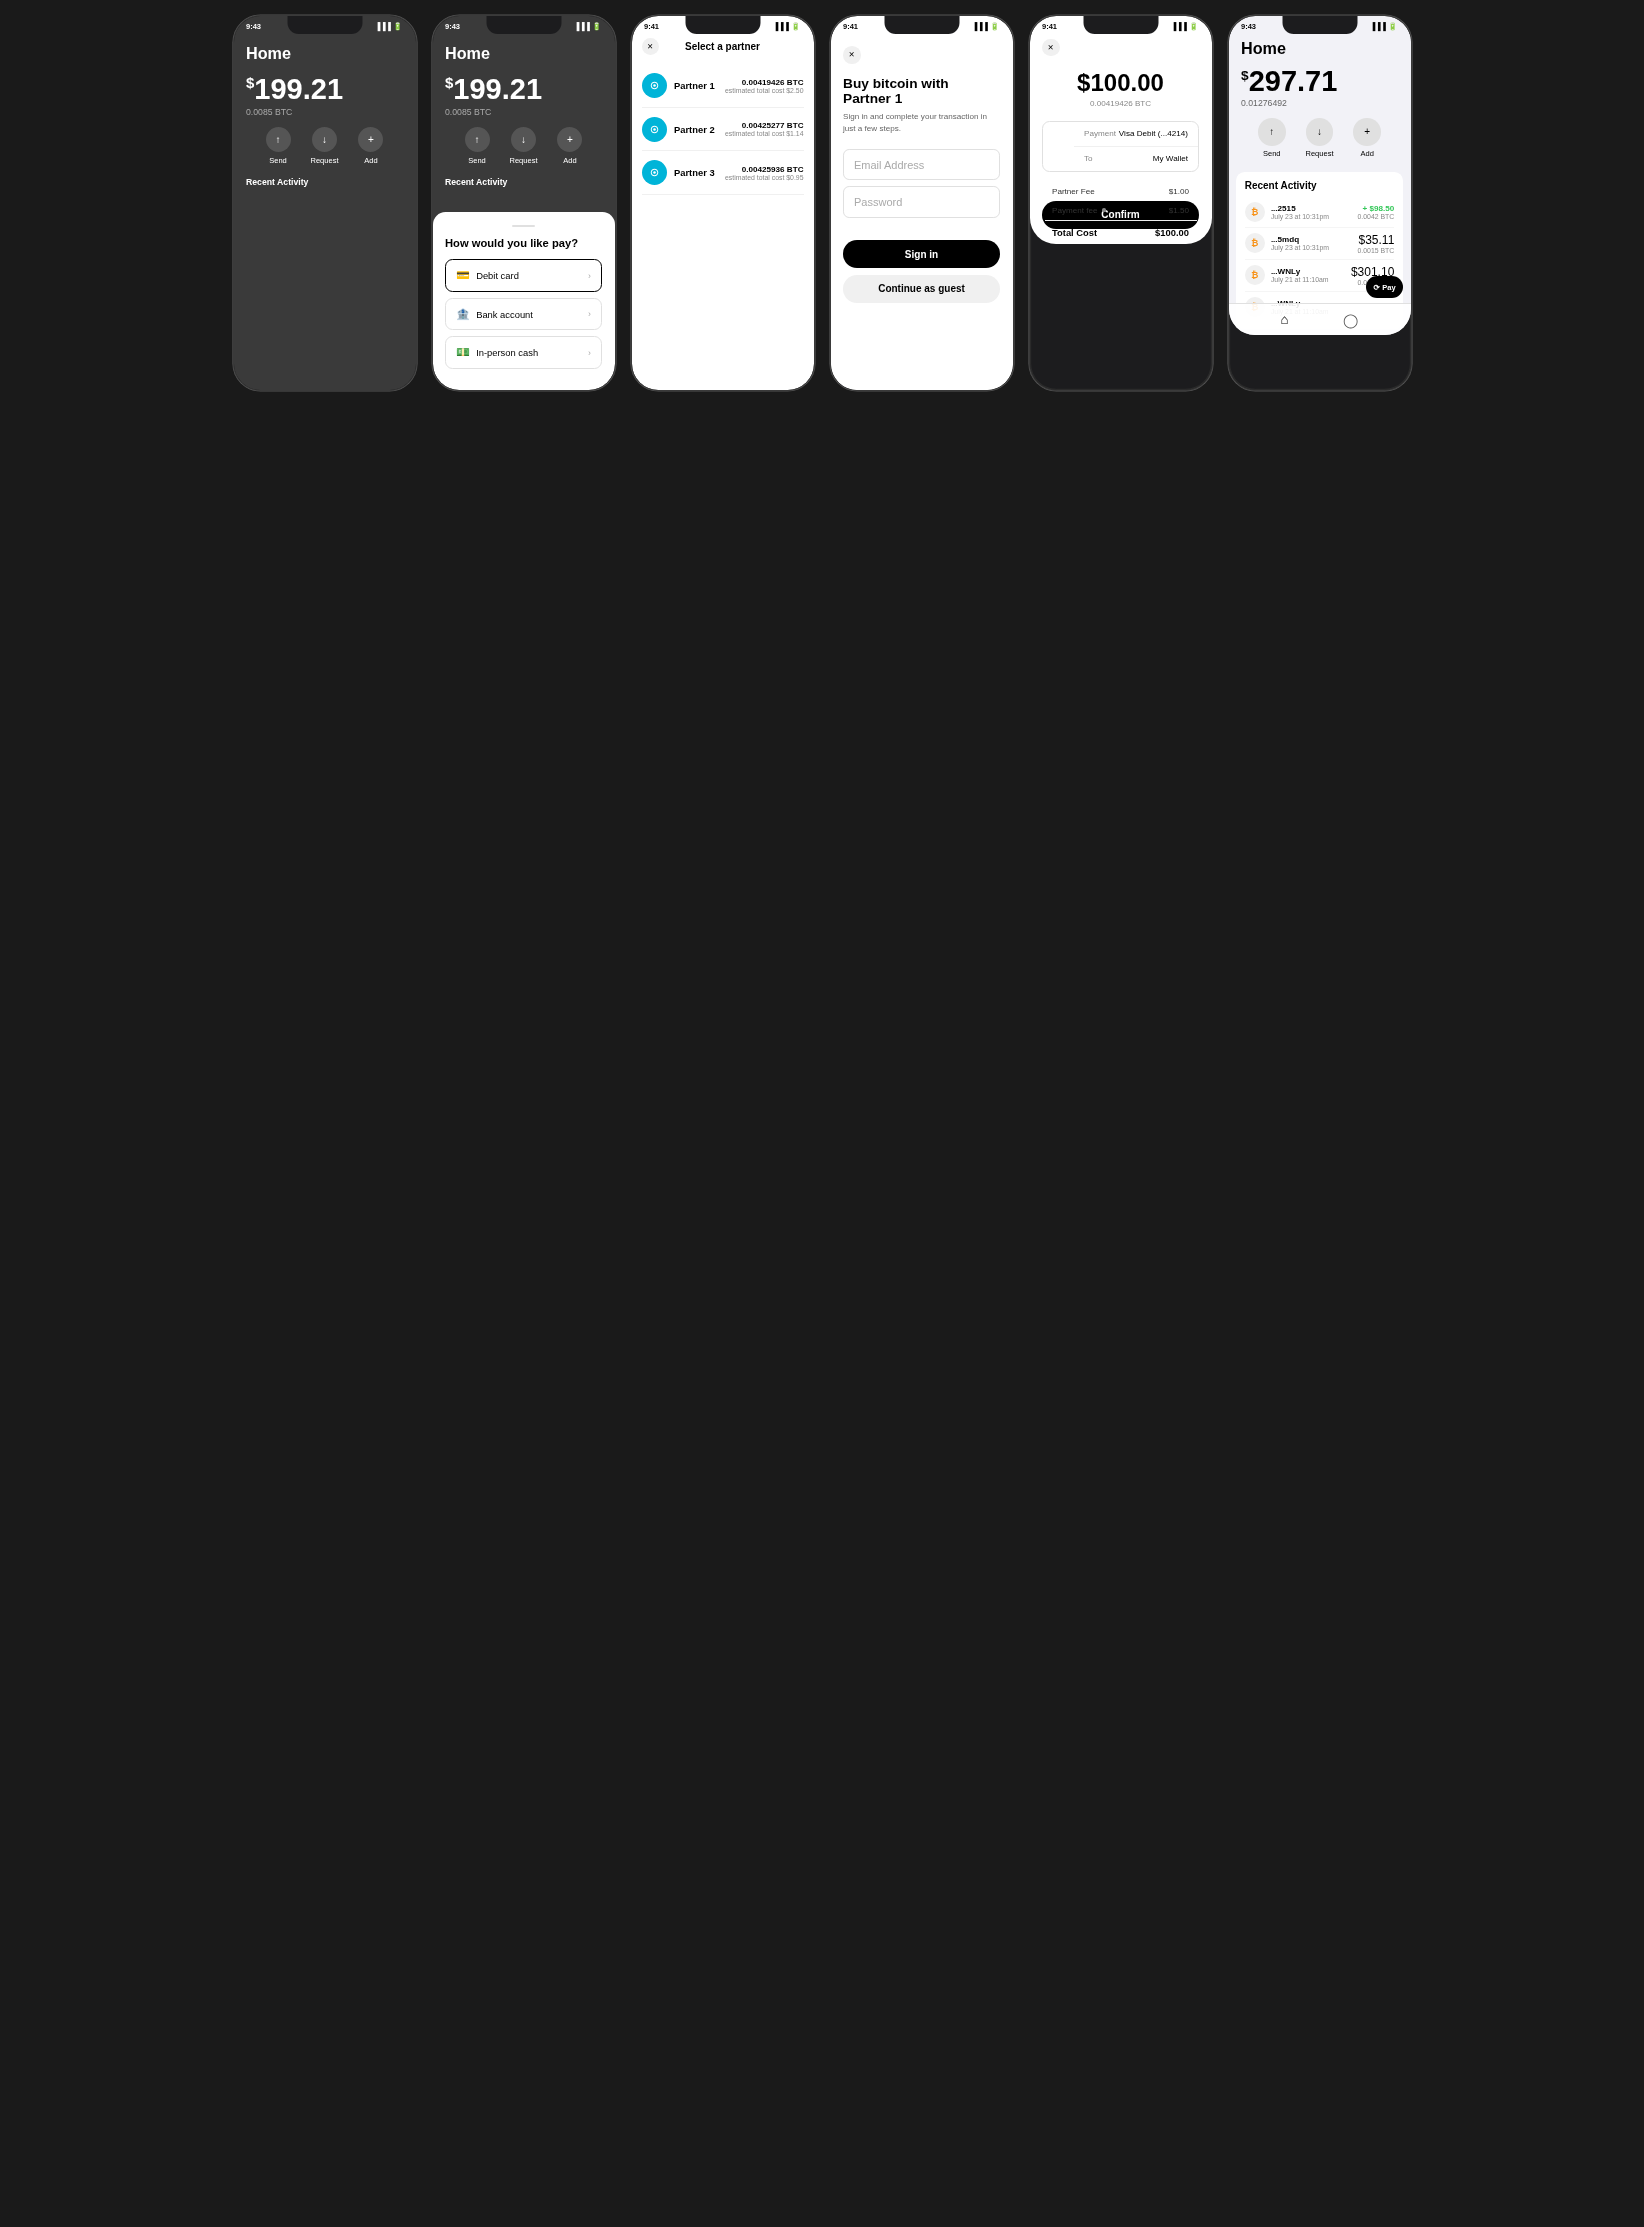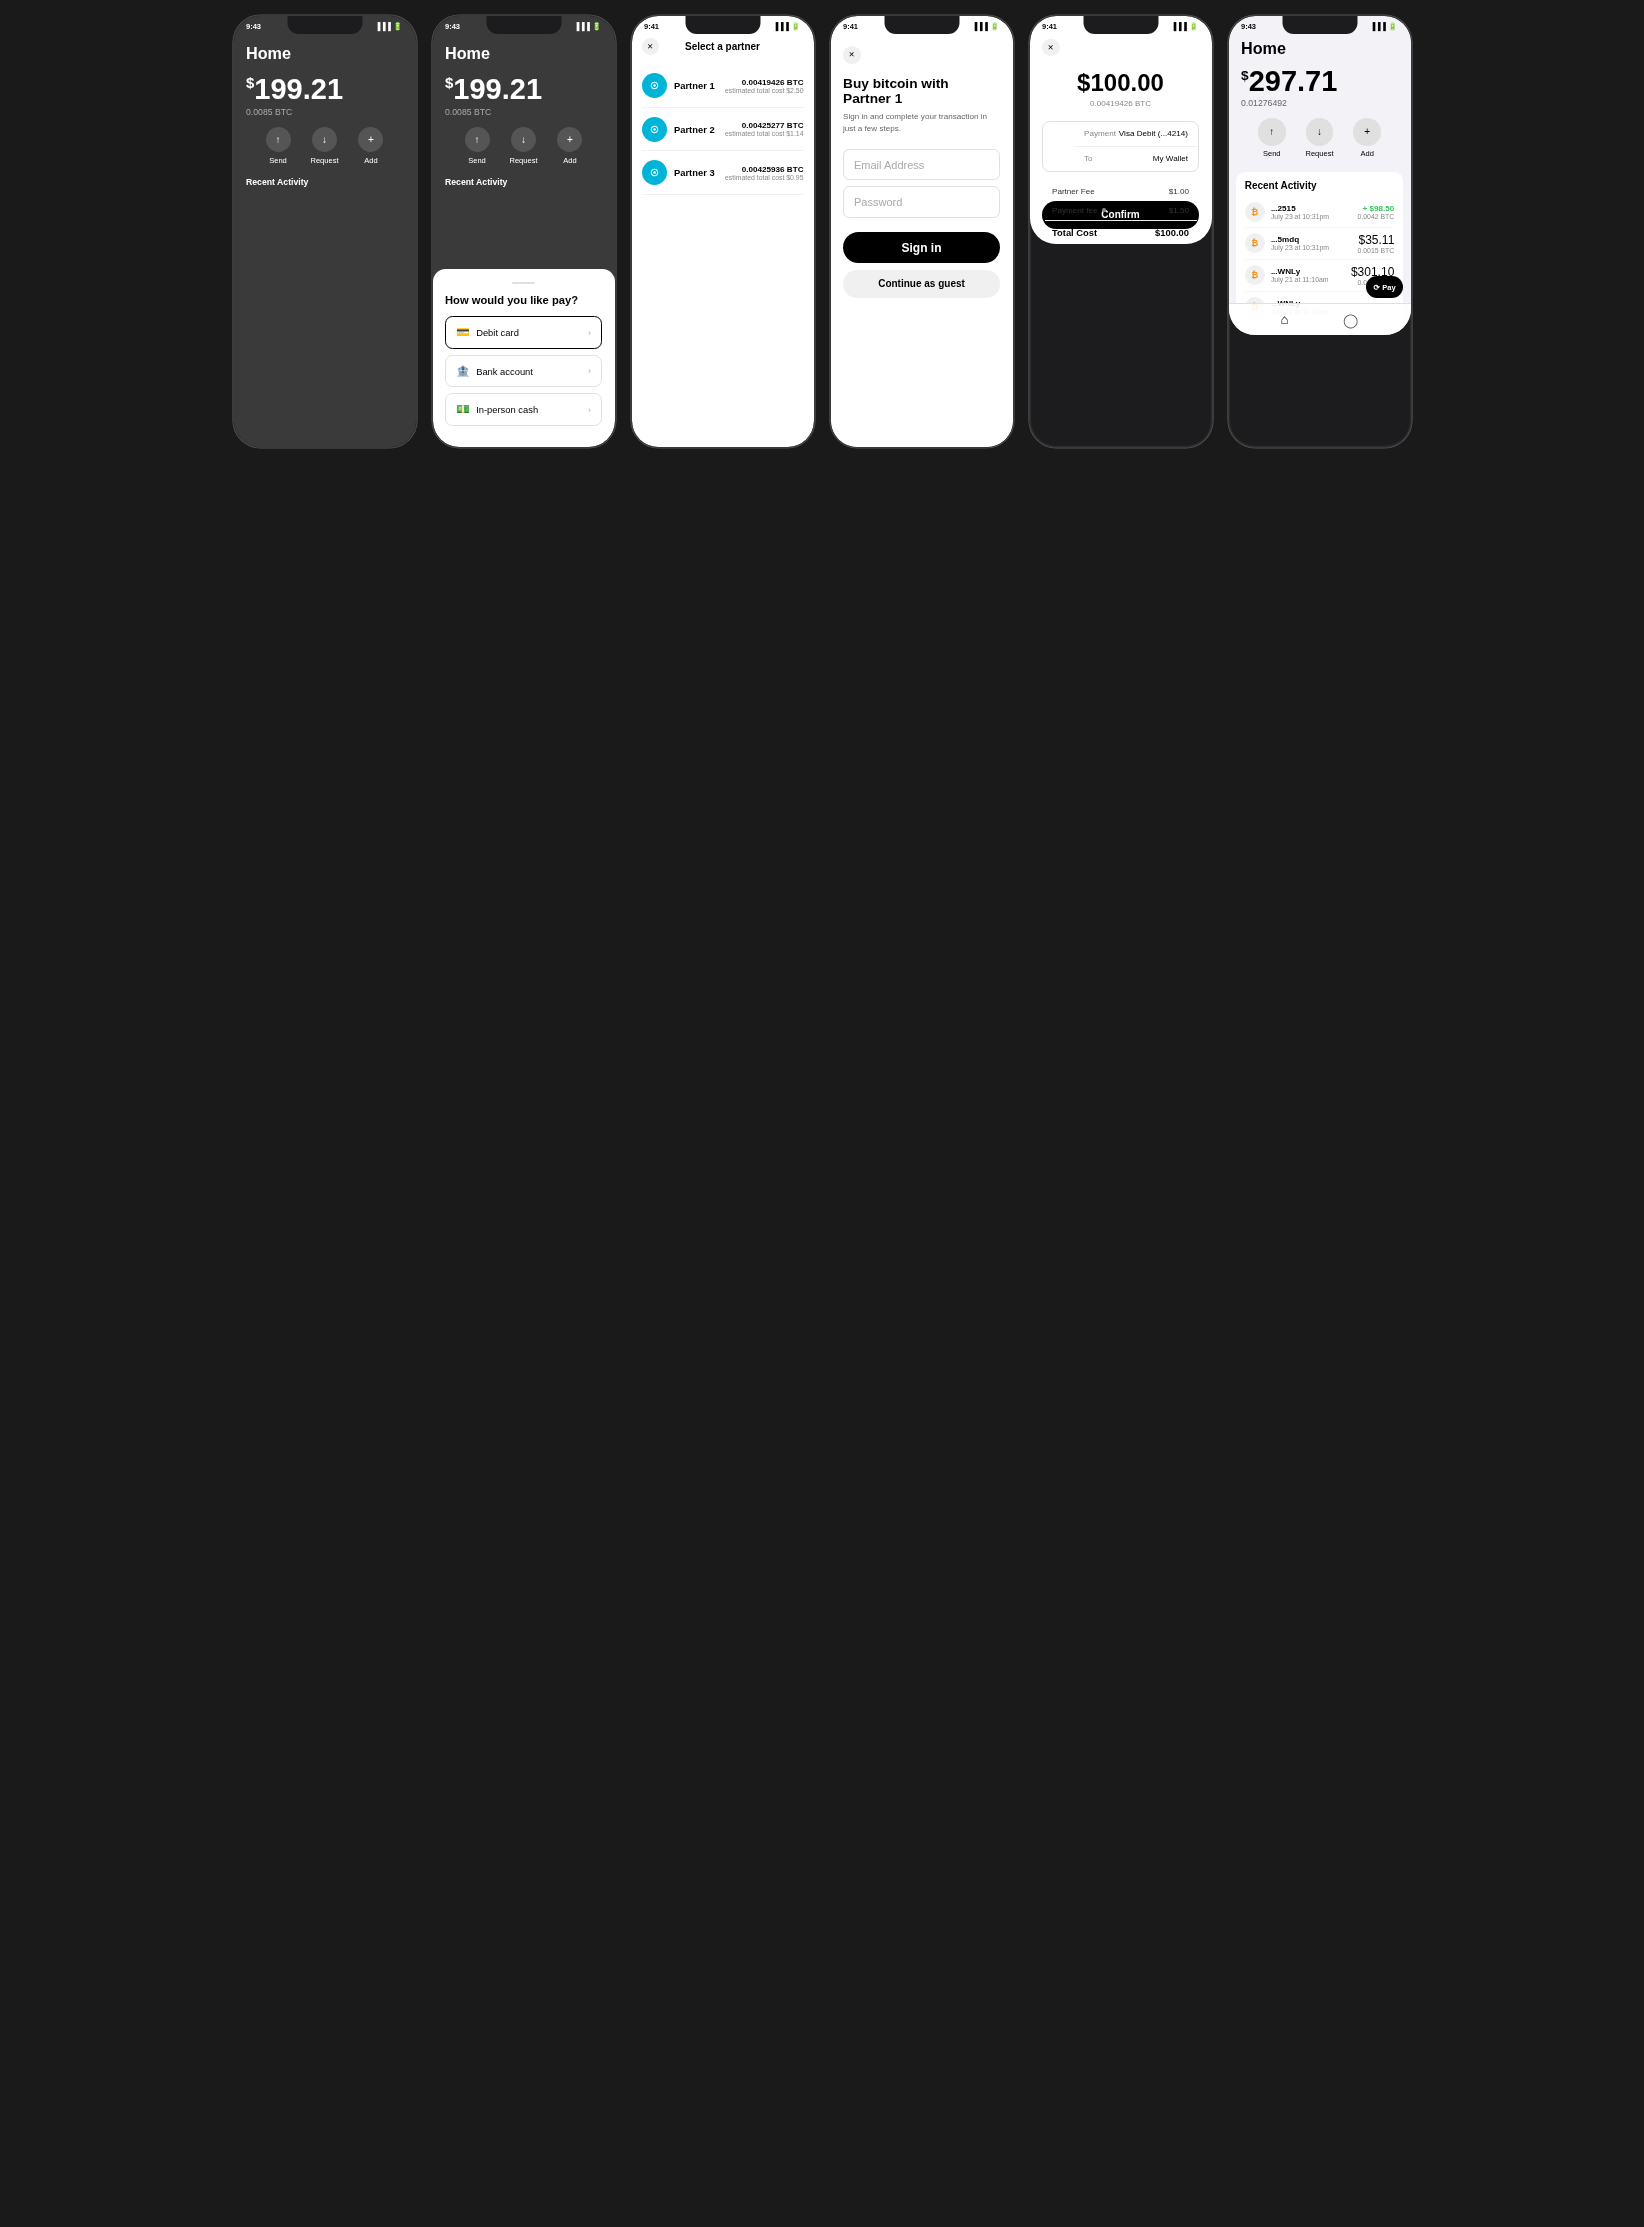--- a/index.html
+++ b/index.html
@@ -9,21 +9,21 @@
       flex-wrap: wrap;
       justify-content: center;
       align-items: flex-start;
       gap: 15px;
       padding: 15px;
       font-family: -apple-system, BlinkMacSystemFont, 'SF Pro Display', 'Helvetica Neue', sans-serif;
     }
 
     .phone {
       width: 184px;
-      height: 433px;
+      height: 376px;
       background: #1c1c1e;
       border-radius: 27.5px;
       border: 1.2px solid #3a3a3a;
       position: relative;
       overflow: hidden;
       box-shadow: 0 0 0 0.6px #555, inset 0 0 0 1.2px #2a2a2a;
     }
 
     .phone-notch {
       position: absolute;
@@ -360,25 +360,25 @@
     }
 
     .input-field::placeholder { color: #aaa; }
 
     .sign-in-btn {
       width: 100%;
       padding: 8.7px;
       border-radius: 31px;
       background: #000;
       color: #fff;
-      font-size: 12px;
+      font-size: 10px;
       font-weight: 600;
       text-align: center;
       cursor: pointer;
-      margin-top: 8px;
+      margin-top: 16px;
     }
 
     .guest-btn {
       width: 100%;
       padding: 8.7px;
       border-radius: 31px;
       background: #f0f0f0;
       color: #000;
       font-size: 10px;
       font-weight: 600;

